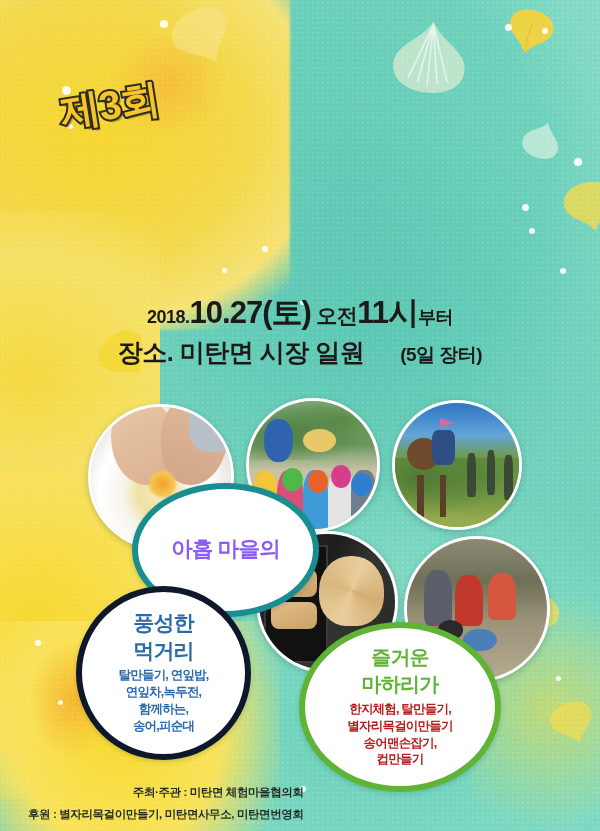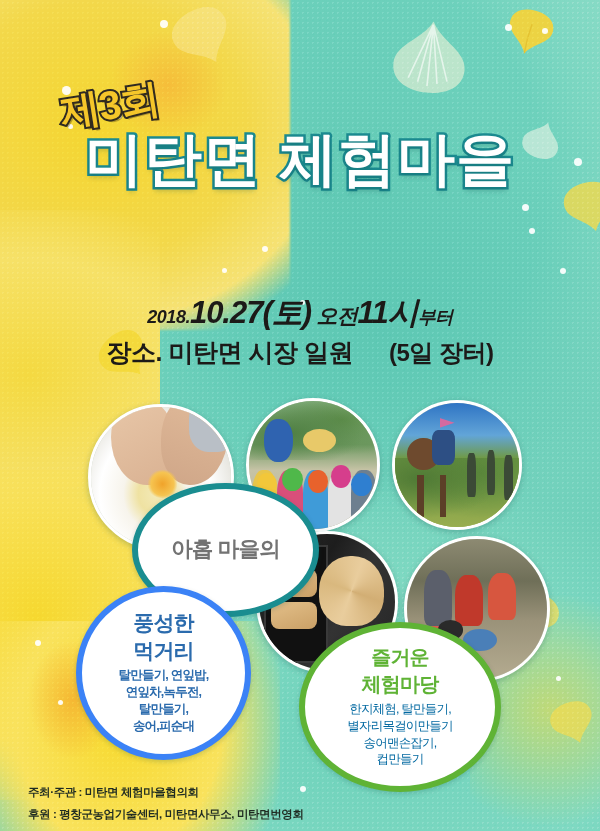--- a/index.html
+++ b/index.html
@@ -112,25 +112,25 @@
     -webkit-text-stroke:5px #1b8a90;
     paint-order:stroke fill;
     text-shadow:0 4px 5px rgba(10,70,70,.22);
   }
   .main-title .ln2{display:block;}
 
   .datebox{
     position:absolute;left:0;top:292px;width:600px;text-align:center;
     color:#1c1a18;letter-spacing:-.5px;
   }
-  .date-line{font-size:21px;font-weight:bold;line-height:1.35;white-space:nowrap;font-style:italic;}
+  .date-line{font-size:21px;font-weight:bold;line-height:1.35;white-space:nowrap;}
   .date-line .big{font-size:31px;font-weight:bold;letter-spacing:-1px;}
   .date-line .sm{font-size:18px;}
   .place-line{font-size:25px;font-weight:bold;line-height:1.35;white-space:nowrap;margin-top:2px;}
-  .place-line .sm{font-size:24px;margin-left:36px;}
+  .place-line .sm{font-size:19px;margin-left:36px;}
 
   
   .photo{
     position:absolute;border-radius:50%;
     border:3px solid #ffffff;
     overflow:hidden;
     box-shadow:0 2px 6px rgba(0,60,55,.25);
     background:#cfd7c8;
   }
   .ph-inner{position:absolute;inset:0;}
@@ -177,41 +177,41 @@
   .bubble{
     position:absolute;border-radius:50%;
     background:#ffffff;
     display:flex;flex-direction:column;align-items:center;justify-content:center;
     text-align:center;letter-spacing:-.8px;
     box-shadow:0 2px 5px rgba(0,60,55,.18);
   }
   .b1{
     left:132px;top:483px;width:175px;height:122px;
     border:6px solid #1a8d90;
-    color:#737373;font-size:21.5px;font-weight:bold;line-height:1.3;
+    color:#8b5cf6;font-size:21.5px;font-weight:bold;line-height:1.3;
     z-index:6;
   }
   .b2{
     left:76px;top:586px;width:163px;height:162px;
-    border:6px solid #3b82f6;
+    border:6px solid #0f172a;
     color:#2b6bad;z-index:7;
   }
   .b2 .bt{font-size:21px;font-weight:bold;line-height:1.18;margin-bottom:3px;}
   .b2 .bl{font-size:12.5px;font-weight:bold;line-height:1.35;}
   .b3{
     left:299px;top:622px;width:190px;height:158px;
     border:6px solid #5fb335;
     z-index:8;
   }
   .b3 .bt{font-size:20px;font-weight:bold;line-height:1.18;color:#5fb335;margin-bottom:4px;}
-  .b3 .bl{font-size:12.5px;font-weight:normal;line-height:1.35;color:#0369a1;}
+  .b3 .bl{font-size:12.5px;font-weight:bold;line-height:1.35;color:#b91c1c;}
 
   
   .footer{position:absolute;left:0;bottom:0;width:600px;height:56px;}
-  .f-left{position:absolute;left:28px;top:6px;color:#1f2b22;font-weight:bold;font-size:11.5px;line-height:1.95;letter-spacing:-.4px;}
+  .f-left{position:absolute;left:28px;top:6px;color:#1f2b22;font-weight:bold;font-size:11.5px;line-height:1.95;letter-spacing:-.4px;text-align:right;}
   .f-right{position:absolute;right:22px;top:16px;color:#14201a;font-weight:bold;font-size:21px;letter-spacing:-.5px;white-space:nowrap;}
 </style>
 </head>
 <body>
 
 <div id="poster">
 
   <div class="bg-base"></div>
   <div class="bg-teal-right"></div>
   <div class="bg-teal-deep"></div>
@@ -296,21 +296,20 @@
   <div class="dot" style="left:300px;top:786px;width:6px;height:6px;"></div>
   <div class="dot" style="left:35px;top:640px;width:6px;height:6px;"></div>
   <div class="dot" style="left:58px;top:700px;width:5px;height:5px;"></div>
 
   <div class="bg-grain"></div>
 
   <div class="badge-3rd">제3회</div>
 
 
   <div class="main-title">
-    <span>미탄면 체험마을</span>
   </div>
 
   <div class="datebox">
     <div class="date-line">
       <span class="sm">2018.</span><span class="big">10.27</span><span class="big">(토)</span>
       <span>오전</span><span class="big">11시</span><span class="sm">부터</span>
     </div>
     <div class="place-line">
       <span>장소.</span>
       <span>미탄면 시장 일원</span><span class="sm">(5일 장터)</span>
@@ -380,33 +379,33 @@
 
   <div class="bubble b1">
     <div>아홉 마을의</div>
   </div>
 
   <div class="bubble b2">
     <div class="bt">풍성한</div>
     <div class="bt">먹거리</div>
     <div class="bl">탈만들기, 연잎밥,</div>
     <div class="bl">연잎차,녹두전,</div>
-    <div class="bl">탈만들기,</div>
+    <div class="bl">함께하는,</div>
     <div class="bl">송어,피순대</div>
   </div>
 
   <div class="bubble b3">
     <div class="bt">즐거운</div>
-    <div class="bt">체험마당</div>
+    <div class="bt">마하리가</div>
     <div class="bl">한지체험, 탈만들기,</div>
     <div class="bl">별자리목걸이만들기</div>
     <div class="bl">송어맨손잡기,</div>
     <div class="bl">컵만들기</div>
   </div>
 
   <div class="footer">
     <div class="f-left">
       <div>주최·주관 : 미탄면 체험마을협의회</div>
-      <div>후원 : 평창군농업기술센터, 미탄면사무소, 미탄면번영회</div>
+      <div>후원 : 별자리목걸이만들기, 미탄면사무소, 미탄면번영회</div>
     </div>
   </div>
 
 </div>
 
 </body></html>

